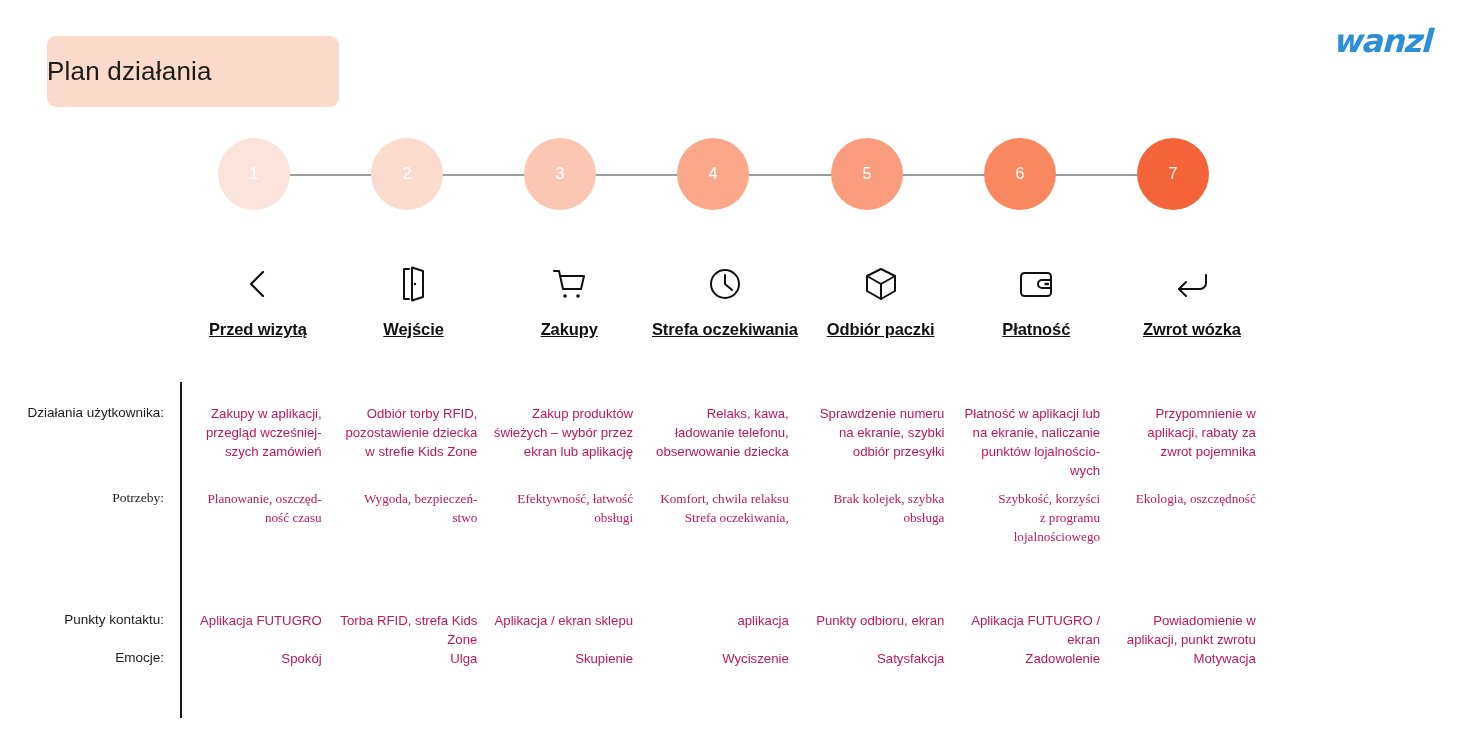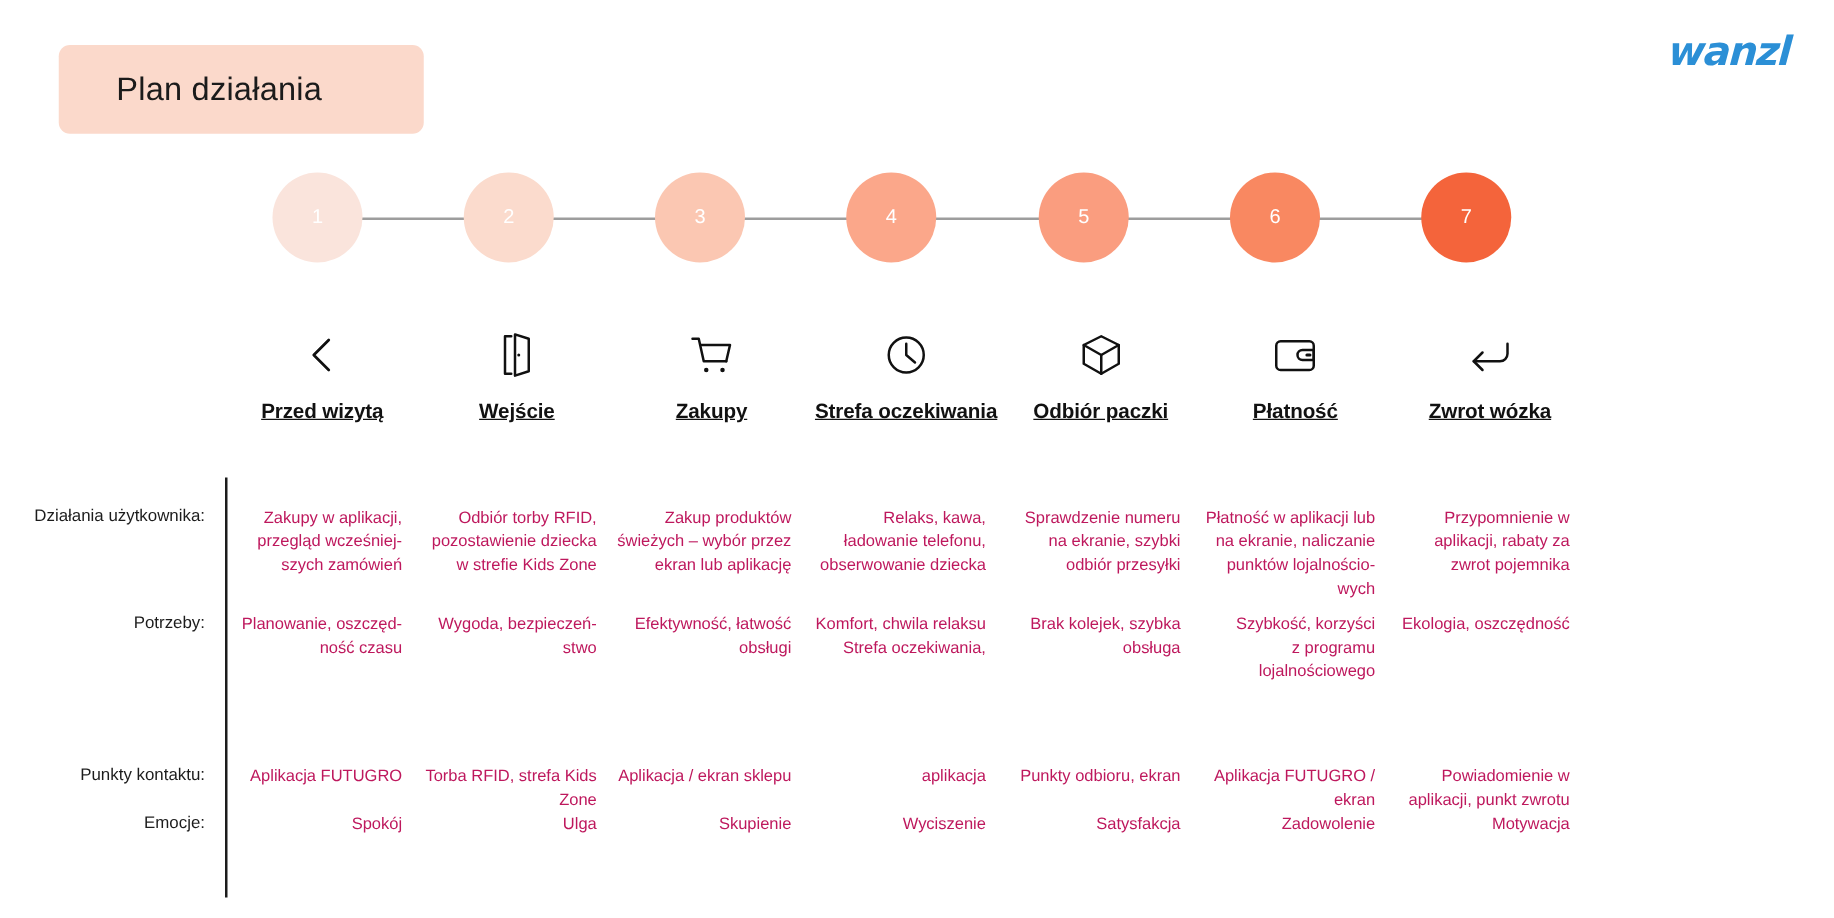--- a/index.html
+++ b/index.html
@@ -22,21 +22,20 @@
   .title-chip {
     position: absolute;
     left: 47px;
     top: 36px;
     width: 292px;
     height: 71px;
     background: #fbd9cb;
     border-radius: 9px;
     display: flex;
     align-items: center;
-    padding-left: 46px;
     box-sizing: border-box;
   }
   .title-chip .title-text {
     font-size: 26px;
     font-weight: 400;
     letter-spacing: .2px;
     color: #1b1b1b;
   }
 
   .brand-logo {
@@ -153,21 +152,21 @@
     text-align: right;
     font-size: 13.2px;
     line-height: 1.45;
     color: #be185d;
     padding-right: 14px;
     box-sizing: border-box;
     white-space: pre-line;
   }
 
   .row-1 { top: 22px; }
-  .row-2 { top: 107px; }
+  .row-2 { top: 107px; font-family: Liberation Serif, serif; }
   .row-3 { top: 197px; margin-top: 32px; }
   .row-4 { top: 267px; }
 </style>
 </head>
 <body>
 
 <div class="title-chip" style="background: rgb(251, 217, 203);">
   <span class="title-text">Plan działania</span>
 </div>
 

